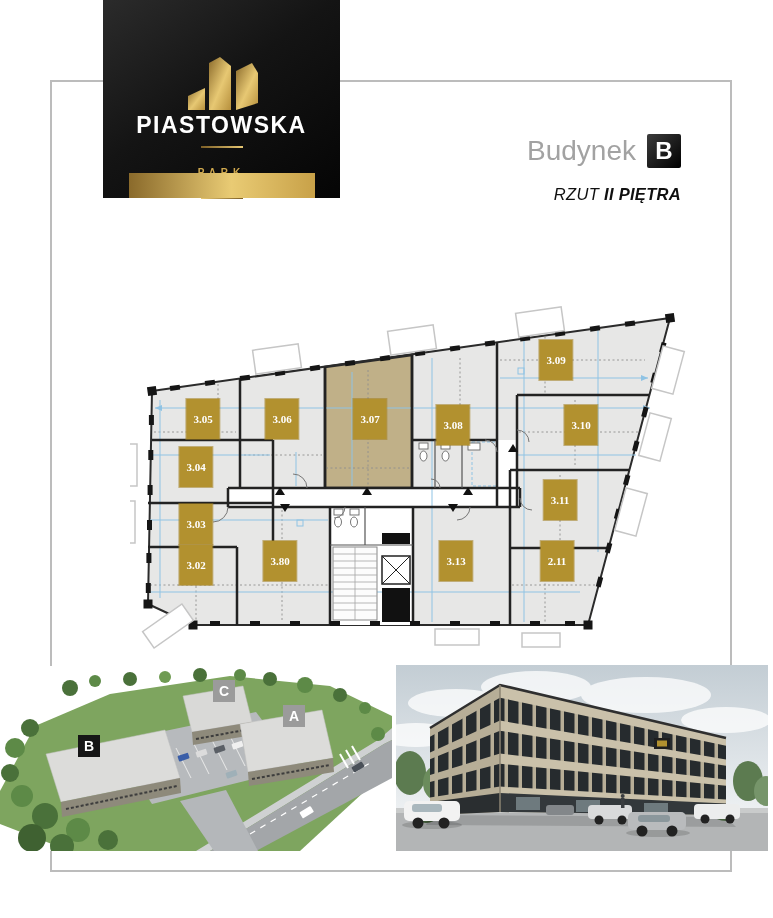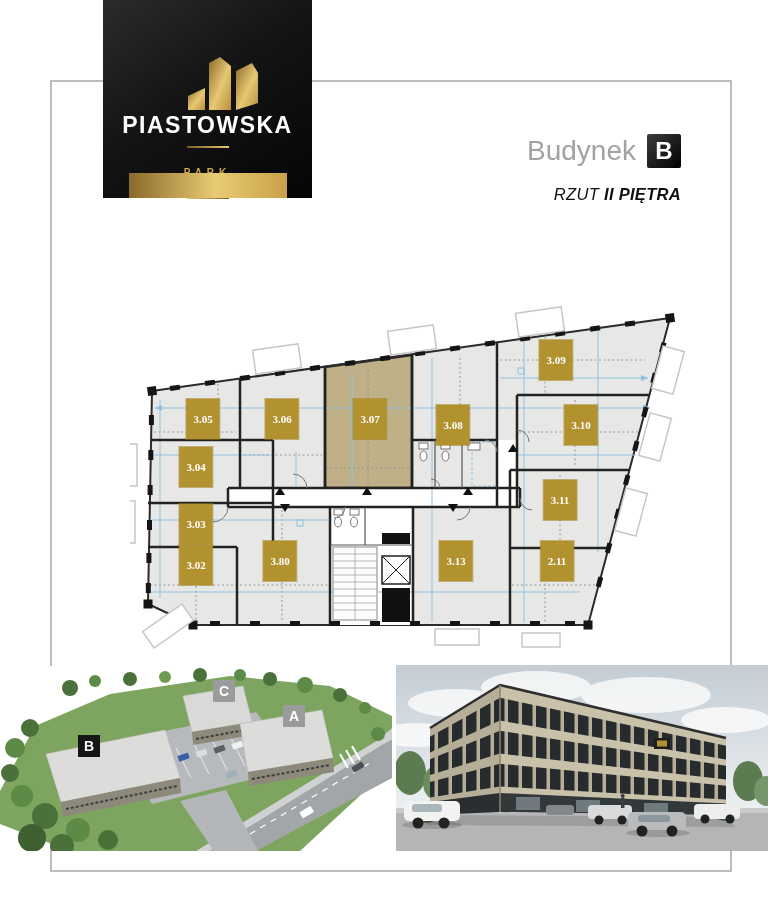--- a/index.html
+++ b/index.html
@@ -2,21 +2,21 @@
 <html><head>
 <meta charset="utf-8">
 <style>
   html,body{margin:0;padding:0;background:#fff;}
   .page{position:relative;width:773px;height:918px;background:#fff;overflow:hidden;
         font-family:"Liberation Sans",sans-serif;}
   .frame{position:absolute;left:50px;top:80px;width:678px;height:788px;
          border:2px solid #bcbcbc;}
 
   
-  .logo{position:absolute;left:103px;top:0;width:209px;height:198px;z-index:6;
+  .logo{position:absolute;left:103px;top:0;width:237px;height:198px;z-index:6;
         background:linear-gradient(145deg,#2b2b2b 0%,#141414 45%,#050505 100%);}
   .logo svg{position:absolute;left:0;top:0;}
   .logo-title{position:absolute;left:0;right:0;top:112px;text-align:center;color:#fff;
               font-size:23px;font-weight:700;letter-spacing:1.5px;}
   .park-row{position:absolute;left:0;right:0;top:146px;display:flex;align-items:center;
             justify-content:center;gap:19px;flex-direction:column;}
   .park-label{color:#cfa84e;font-size:10px;letter-spacing:5px;font-weight:600;}
   .park-line{width:42px;height:2px;background:linear-gradient(90deg,#7d5f26,#e7c873);}
   .park-line.r{background:linear-gradient(90deg,#e7c873,#7d5f26);}
   .logo-bar{position:absolute;left:26px;right:25px;bottom:0;height:25px;

